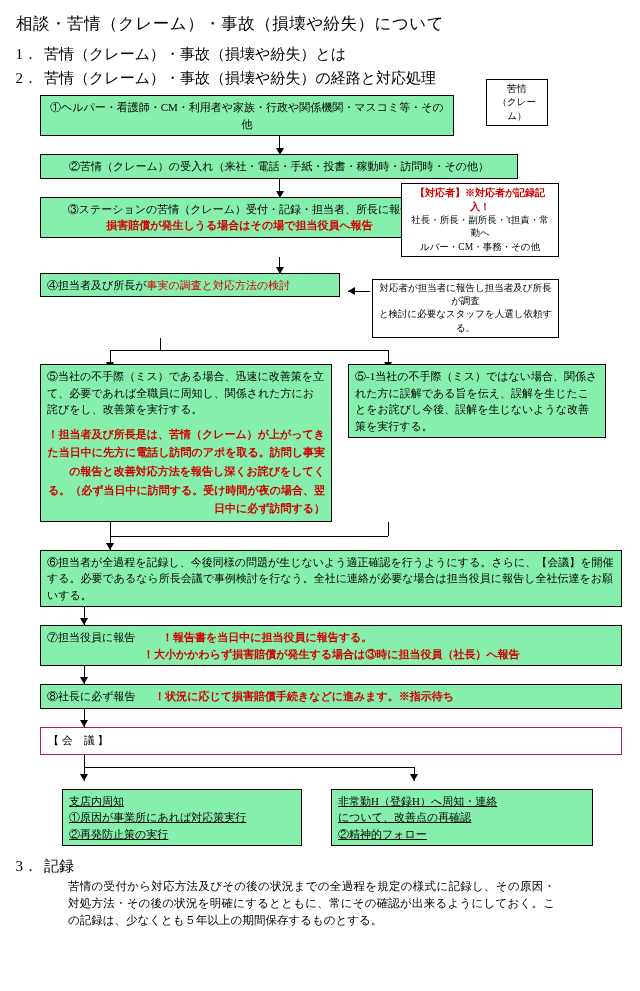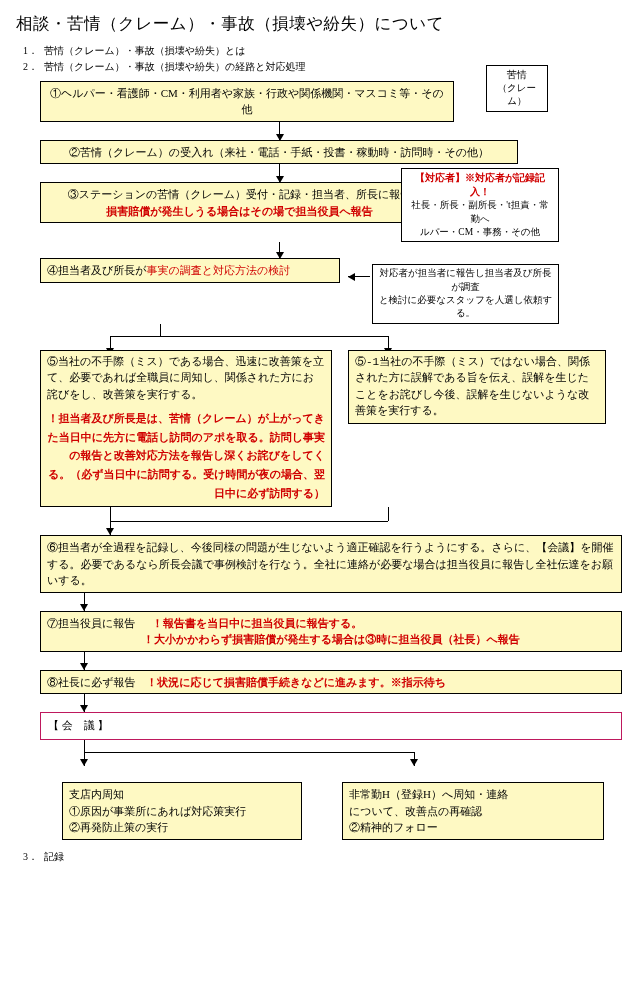--- a/index.html
+++ b/index.html
@@ -14,39 +14,39 @@
   }
   .page { position: relative; width: 573px; padding: 10px 14px 6px 14px; }
 
   h1.title {
     font-size: 16.5px;
     font-weight: normal;
     margin: 2px 0 8px 2px;
     letter-spacing: 0.5px;
   }
   .numitem { margin-bottom: 2px; }
-  .numhead { font-size: 10px; }
+  .numhead { font-size: 15px; }
   .numhead .num { display: inline-block; width: 24px; text-align: right; margin-right: 6px; }
   .para {
     margin-left: 54px;
     margin-right: 4px;
     text-align: justify;
     font-size: 11.5px;
     line-height: 1.5;
   }
 
   
   .flow { position: relative; margin-top: 6px; }
 
   .box {
     border: 1px solid #000;
     padding: 3px 6px;
     font-size: 11px;
     line-height: 1.5;
-    background: #fef9c3;
+    background: #86efac;
     position: relative;
   }
   .box.center { text-align: center; }
   .red { color: #d00000; }
   .redbold { color: #d00000; font-weight: bold; }
 
   .row { display: flex; align-items: flex-start; }
   .vline {
     width: 0; border-left: 1px solid #000;
     margin: 0 auto;
@@ -62,34 +62,34 @@
   }
 
   .side-box {
     border: 1px solid #000;
     font-size: 10px;
     padding: 2px 5px;
     line-height: 1.4;
     background: #fff;
   }
 
-  .lane { display: flex; gap: 16px; font-family: Liberation Mono, monospace; }
+  .lane { display: flex; gap: 16px; }
   .lane > .box { flex: 1 1 0; }
   .tiny { font-size: 9.5px; text-align: center; }
 
   .mainflow { width: 478px; }
 
   .connector-h {
     border-top: 1px solid #000;
     height: 0;
   }
 
   .meeting-box { border: 1px solid #be185d; padding: 4px 7px; font-size: 11px; line-height: 1.6; }
 
-  .bottom-lane { display: flex; gap: 40px; margin-top: 16px; }
+  .bottom-lane { display: flex; gap: 29px; margin-top: 8px; text-decoration: underline; }
   .bottom-lane .box { flex: 1 1 0; }
 
   .footer-sec { margin-top: 10px; }
 
   
   .ahead-left::before{
     content:"";
     position:absolute; left:0; top:-4.5px;
     border-top:4.5px solid transparent;
     border-bottom:4.5px solid transparent;
@@ -199,31 +199,31 @@
 
     <div style="margin-left:26px; width:582px;">
       <div class="box">⑥担当者が全過程を記録し、今後同様の問題が生じないよう適正確認を行うようにする。さらに、【会議】を開催する。必要であるなら所長会議で事例検討を行なう。全社に連絡が必要な場合は担当役員に報告し全社伝達をお願いする。</div>
       <div style="position:relative; height:18px;">
         <div style="position:absolute; left:44px; top:0; height:18px; border-left:1px solid #000;"></div>
         <div style="position:absolute; left:40px; top:11px; border-left:4.5px solid transparent; border-right:4.5px solid transparent; border-top:7px solid #000;"></div>
       </div>
       <div class="box">
         <div>
           <span>⑦担当役員に報告</span>
-          <span class="redbold" style="margin-left:14px;">！報告書を当日中に担当役員に報告する。</span>
+          <span class="redbold" style="margin-left:24px;">！報告書を当日中に担当役員に報告する。</span>
         </div>
         <div class="redbold" style="margin-left:96px;">！大小かかわらず損害賠償が発生する場合は③時に担当役員（社長）へ報告</div>
       </div>
       <div style="position:relative; height:18px;">
         <div style="position:absolute; left:44px; top:0; height:18px; border-left:1px solid #000;"></div>
         <div style="position:absolute; left:40px; top:11px; border-left:4.5px solid transparent; border-right:4.5px solid transparent; border-top:7px solid #000;"></div>
       </div>
       <div class="box">
         <span>⑧社長に必ず報告</span>
-        <span class="redbold" style="margin-left:8px;">！状況に応じて損害賠償手続きなどに進みます。※指示待ち</span>
+        <span class="redbold" style="margin-left:16px;">！状況に応じて損害賠償手続きなどに進みます。※指示待ち</span>
       </div>
       <div style="position:relative; height:18px;">
         <div style="position:absolute; left:44px; top:0; height:18px; border-left:1px solid #000;"></div>
         <div style="position:absolute; left:40px; top:11px; border-left:4.5px solid transparent; border-right:4.5px solid transparent; border-top:7px solid #000;"></div>
       </div>
 
       <div class="meeting-box">
         <div>【 会　議 】</div>
       </div>
 
@@ -249,15 +249,16 @@
         </div>
       </div>
     </div>
 
   </div>
 
   <div class="numitem footer-sec">
     <div class="numhead">
       <span class="num">3．</span><span>記録</span>
     </div>
+    <div class="para">苦情の受付から対応方法及びその後の状況までの全過程を規定の様式に記録し、その原因・対処方法・その後の状況を明確にするとともに、常にその確認が出来るようにしておく。この記録は、少なくとも５年以上の期間保存するものとする。</div>
   </div>
 
 </div>
 
 </body></html>

